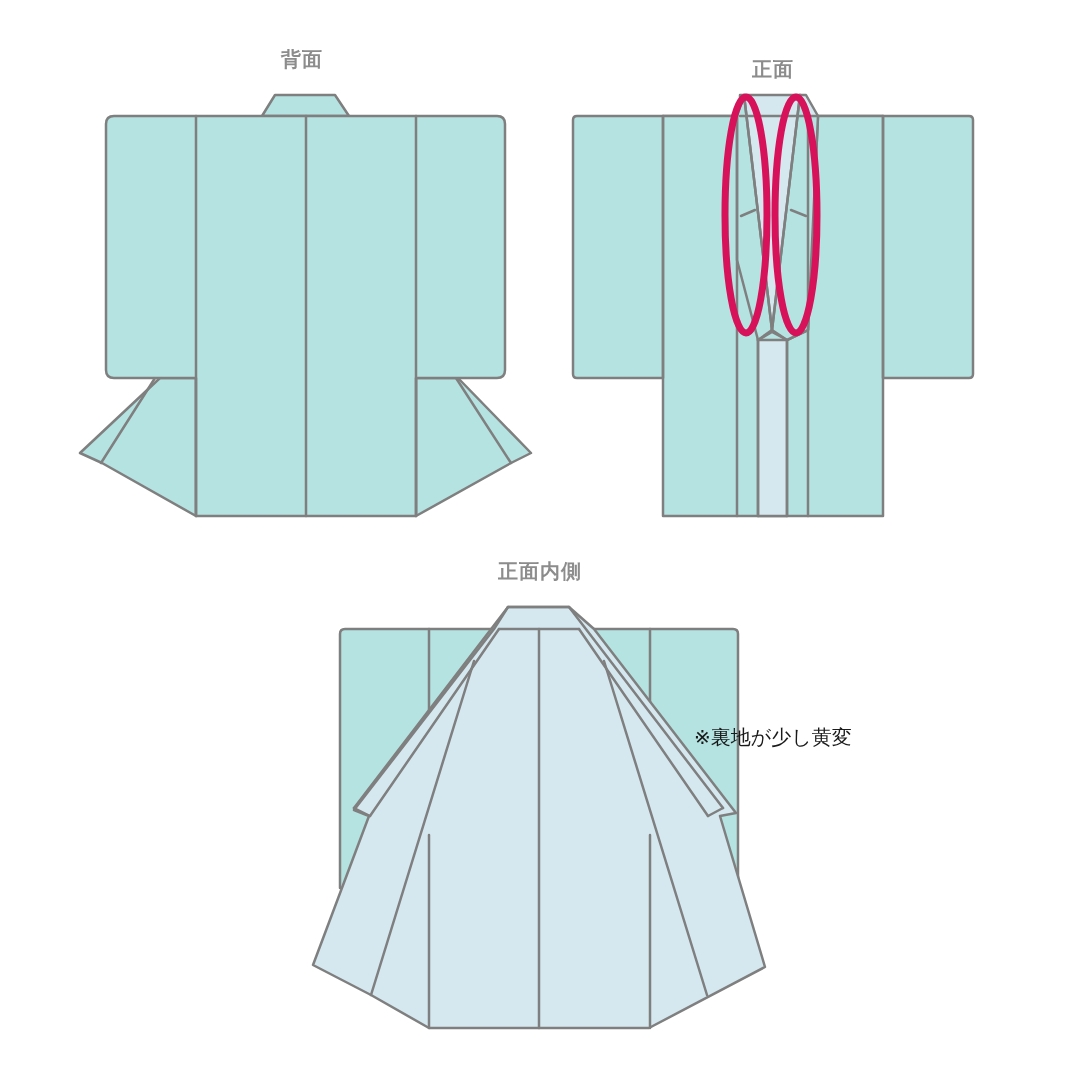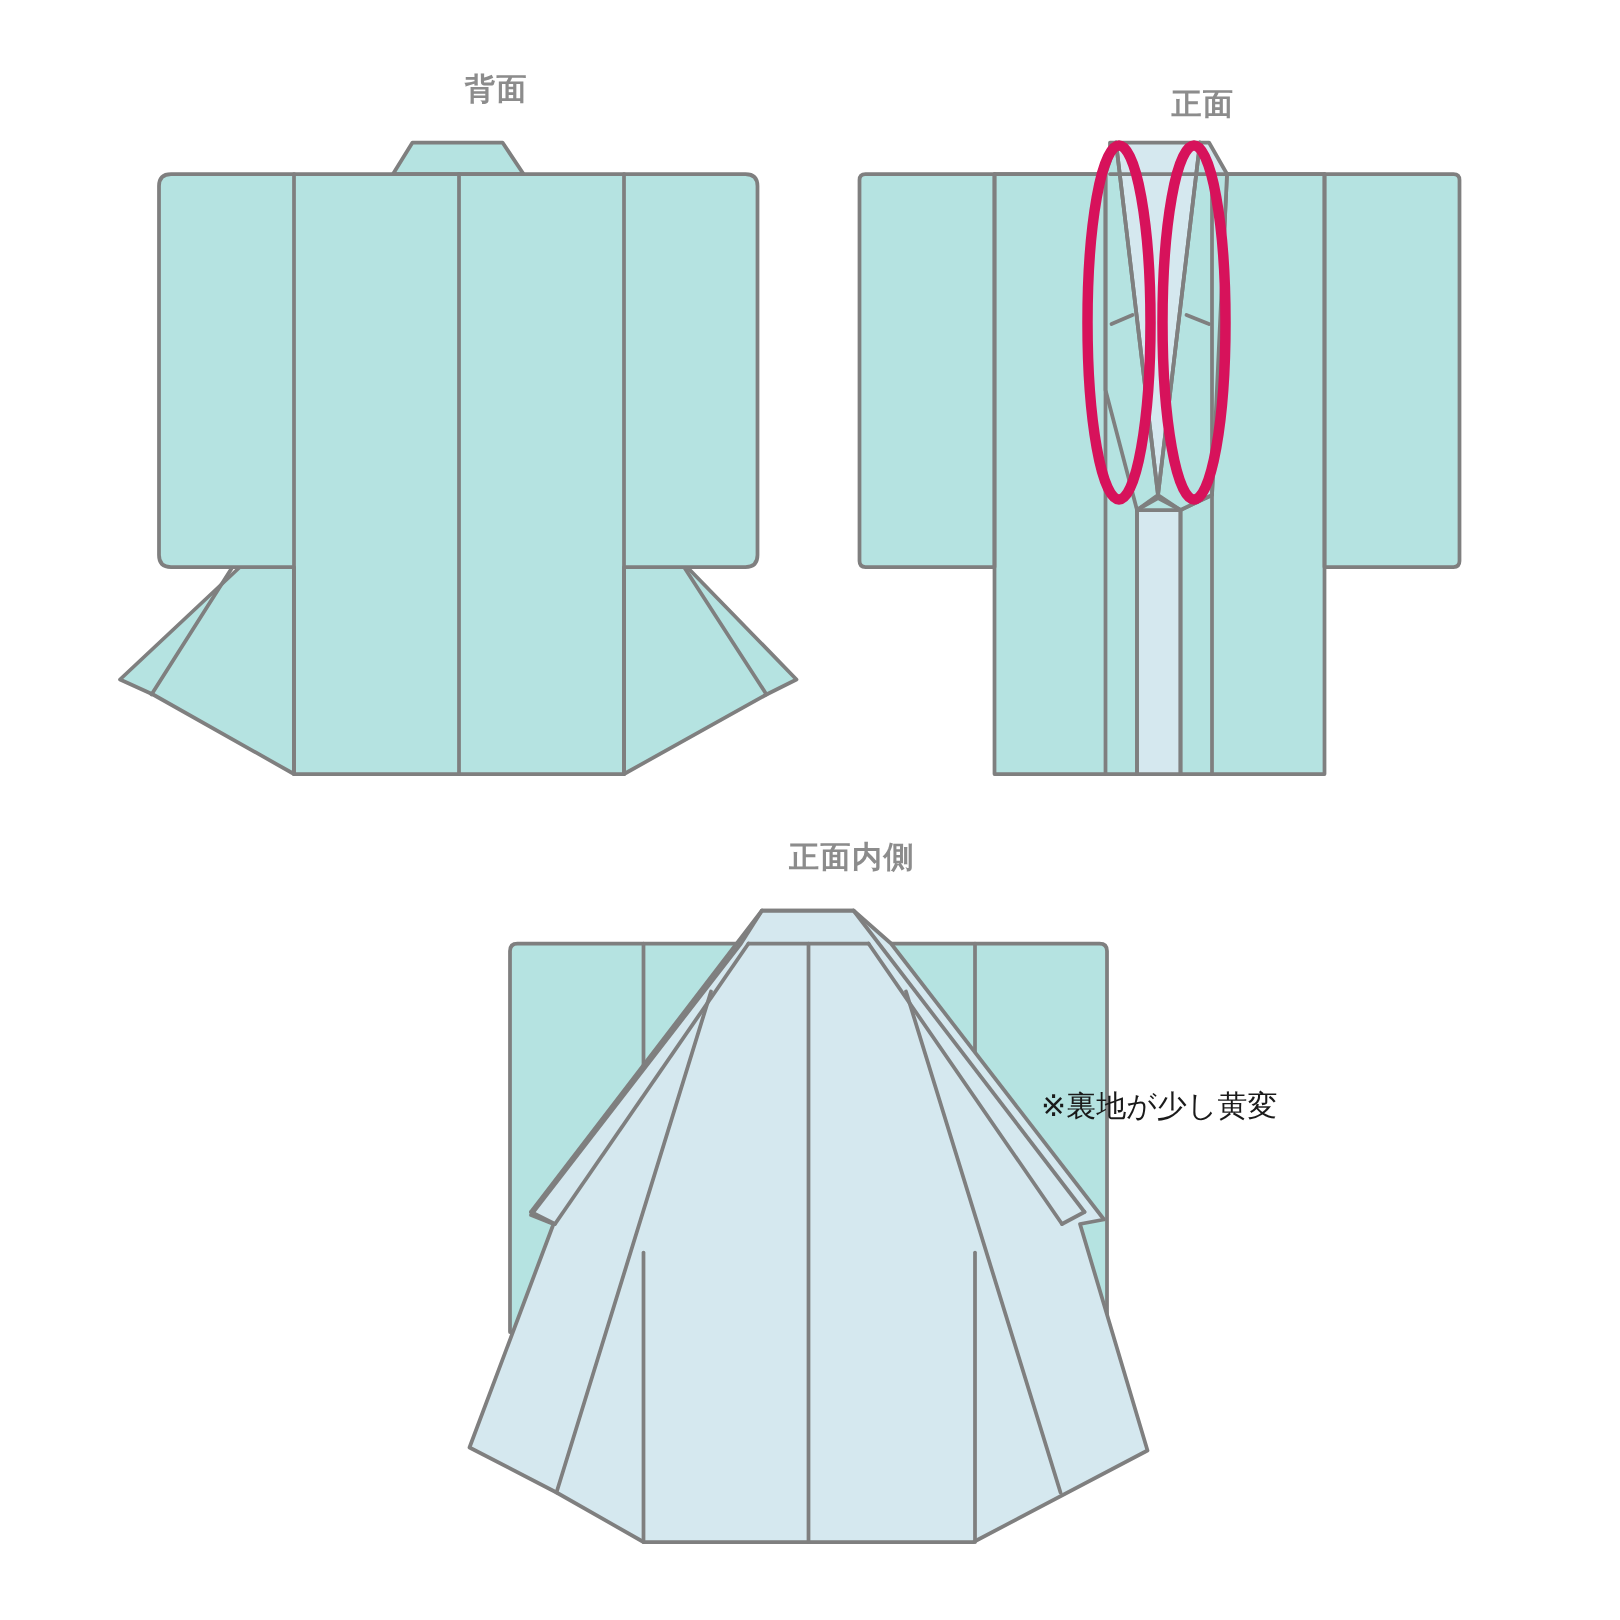--- a/index.html
+++ b/index.html
@@ -1,19 +1,19 @@
 <!DOCTYPE html>
 <html><head>
 <meta charset="utf-8">
 <style>
   html, body { margin: 0; padding: 0; background: #ffffff; }
   body { width: 1080px; height: 1080px; position: relative; overflow: hidden;
          font-family: "DejaVu Sans", "Liberation Sans", sans-serif; }
   .label { position: absolute; color: #8c8c8c; font-weight: bold; font-size: 20px;
-           text-align: right; letter-spacing: 1px; }
+           text-align: center; letter-spacing: 1px; }
   .note { position: absolute; color: #1a1a1a; font-size: 20px; white-space: nowrap; }
   svg.diagram { position: absolute; left: 0; top: 0; width: 1080px; height: 1080px; }
   .shell { fill: #b5e3e1; stroke: #7f7f7f; stroke-width: 2.5; stroke-linejoin: round; }
   .lining { fill: #d5e8ef; stroke: #7f7f7f; stroke-width: 2.5; stroke-linejoin: round; }
   .seam { fill: none; stroke: #7f7f7f; stroke-width: 2.5; stroke-linecap: round; }
   .mark { fill: none; stroke: #d7125b; stroke-width: 7; }
 </style>
 </head>
 <body>
 

